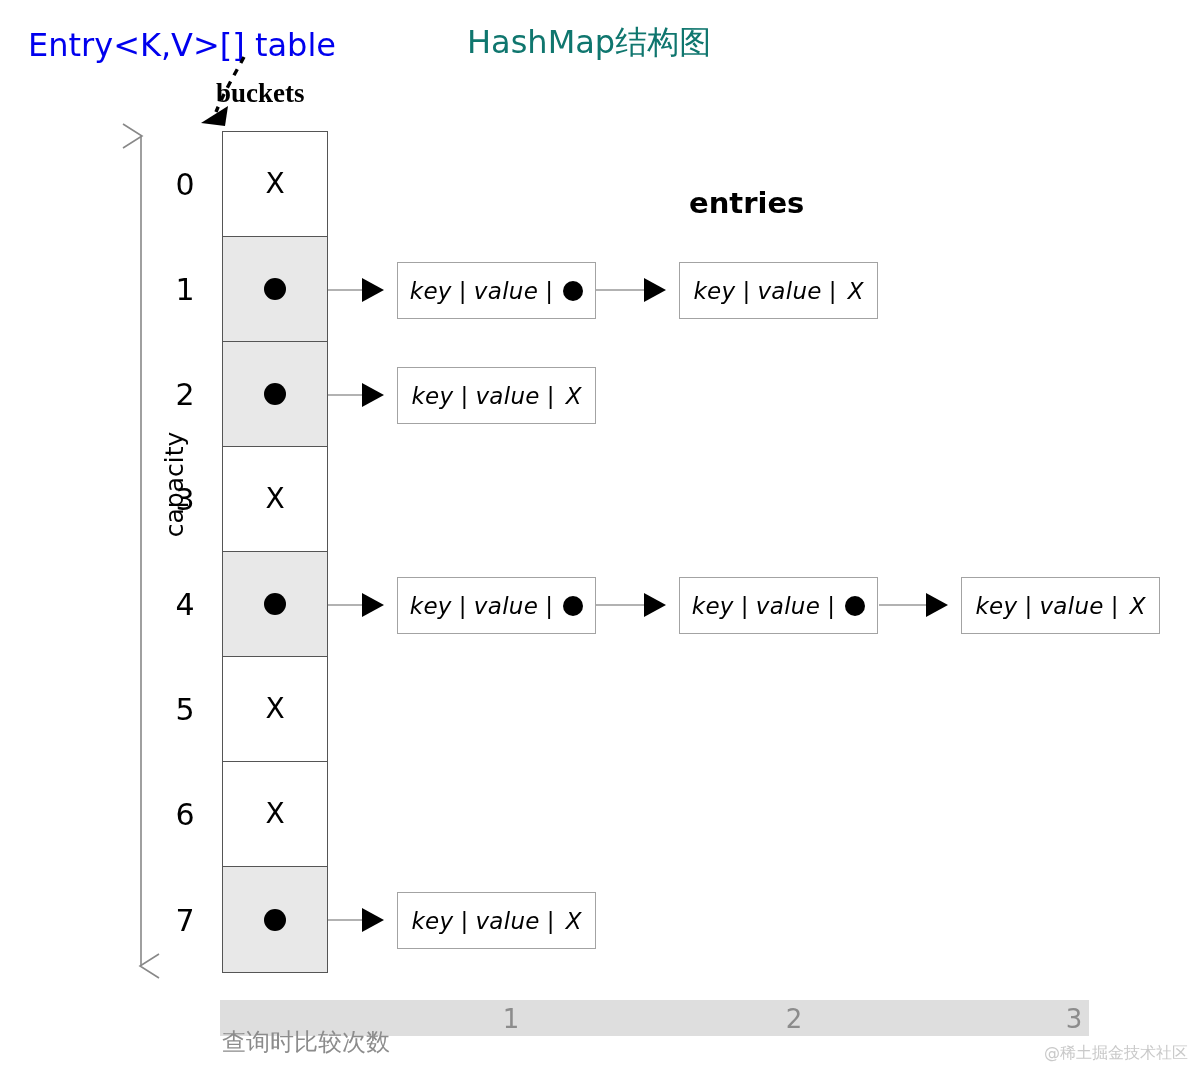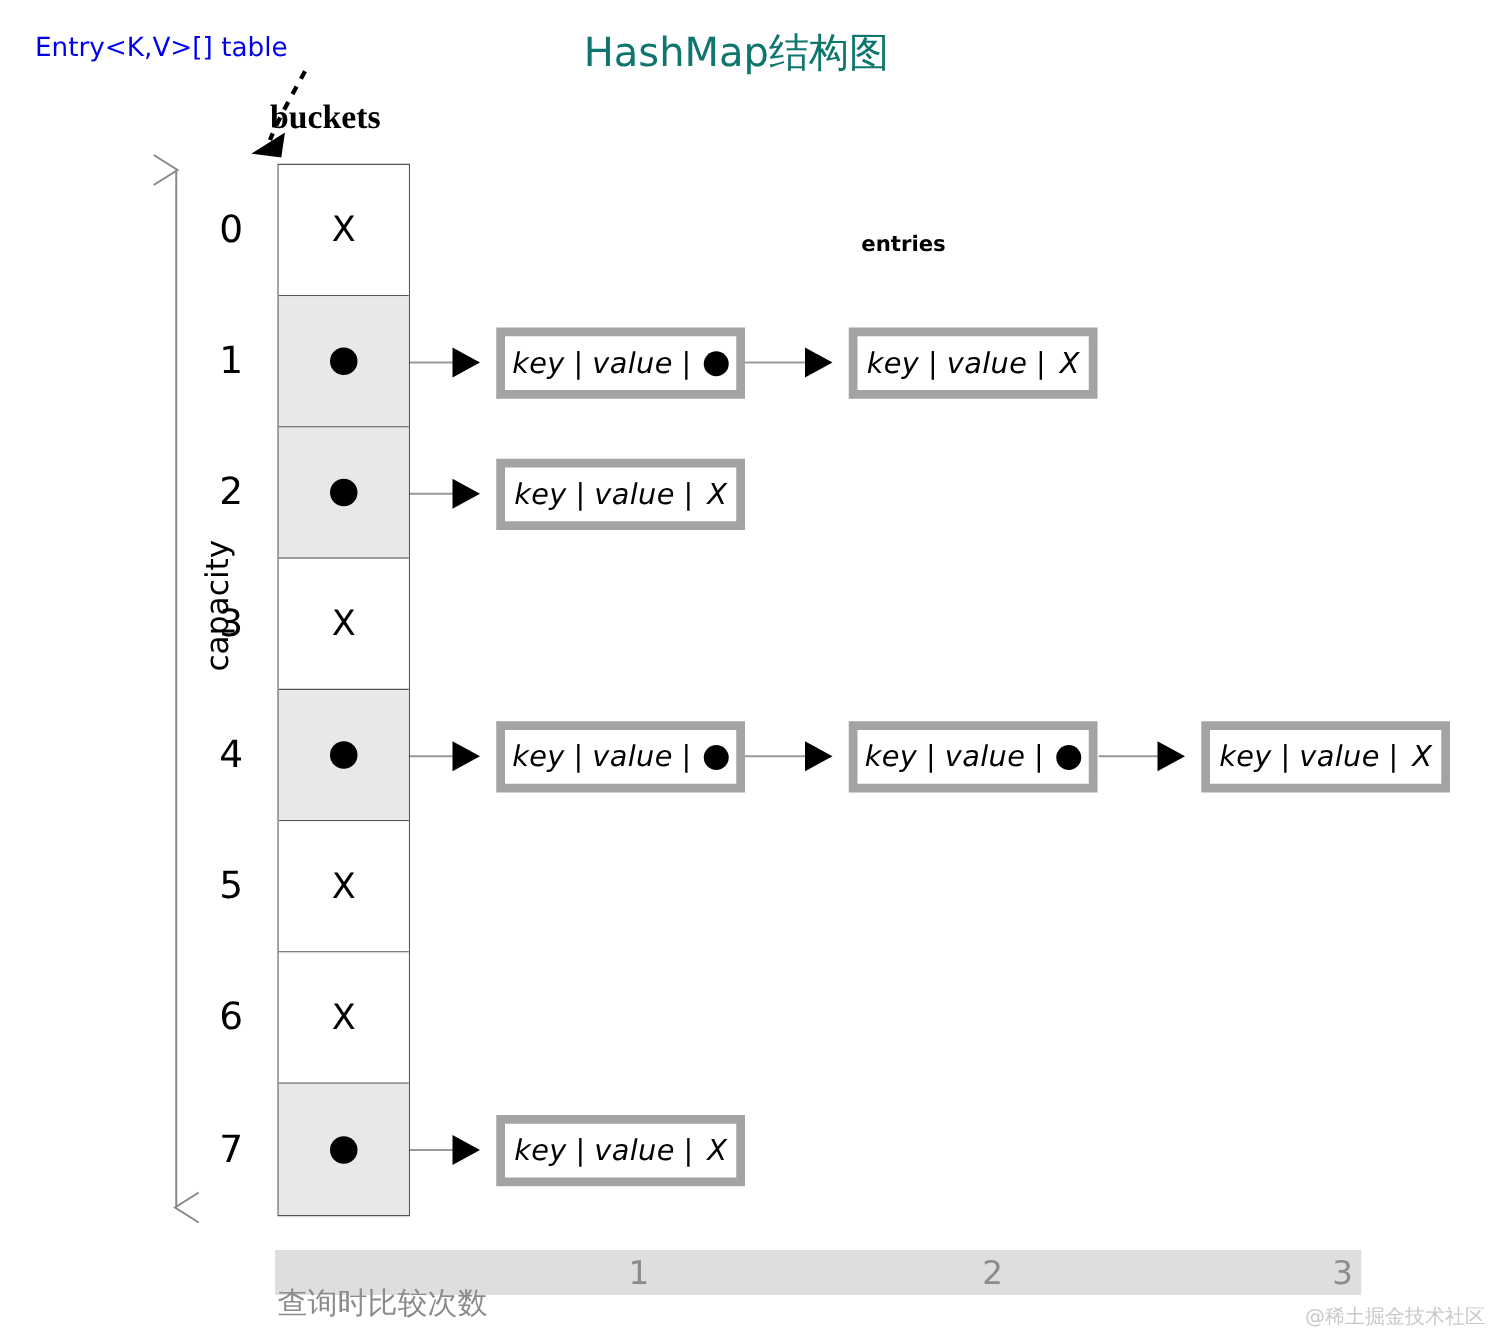--- a/index.html
+++ b/index.html
@@ -19,21 +19,21 @@
     position: absolute;
     left: 0; top: 0;
     width: 1200px;
     height: 1069px;
   }
   
   #table-label {
     position: absolute;
     left: 28px;
     top: 26px;
-    font-size: 21px;
+    font-size: 32px;
     color: #0000ee;
     white-space: nowrap;
     letter-spacing: 0px;
   }
   #diagram-title {
     position: absolute;
     left: 467px;
     top: 21px;
     font-size: 32px;
     color: #0f766e;
@@ -47,21 +47,21 @@
     font-weight: bold;
     color: #000000;
     white-space: nowrap;
     z-index: 6;
     font-family: Liberation Serif, serif;
   }
   #entries-label {
     position: absolute;
     left: 689px;
     top: 186px;
-    font-size: 17px;
+    font-size: 29px;
     font-weight: bold;
     color: #000000;
     white-space: nowrap;
   }
   
   #capacity-label {
     position: absolute;
     left: 84px;
     top: 470px;
     width: 180px;
@@ -111,21 +111,21 @@
     transform: translateY(-50%);
     font-size: 30px;
     color: #000000;
     width: 40px;
     text-align: center;
   }
   
   .entry-node {
     position: absolute;
     height: 57px;
-    border: 7px solid #a3a3a3;
+    border: 1px solid #a3a3a3;
     background: #ffffff;
     box-sizing: border-box;
     display: flex;
     align-items: center;
     justify-content: center;
     gap: 0px;
     white-space: nowrap;
   }
   .entry-text {
     font-size: 23px;

